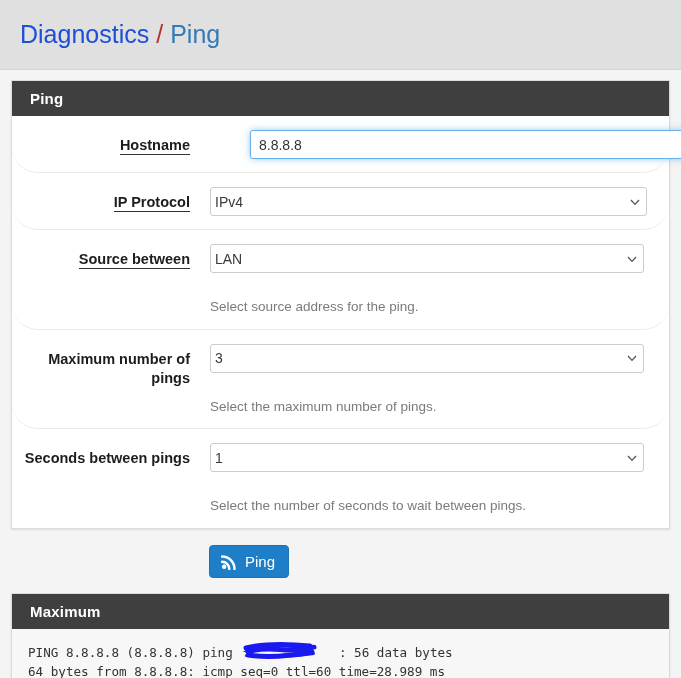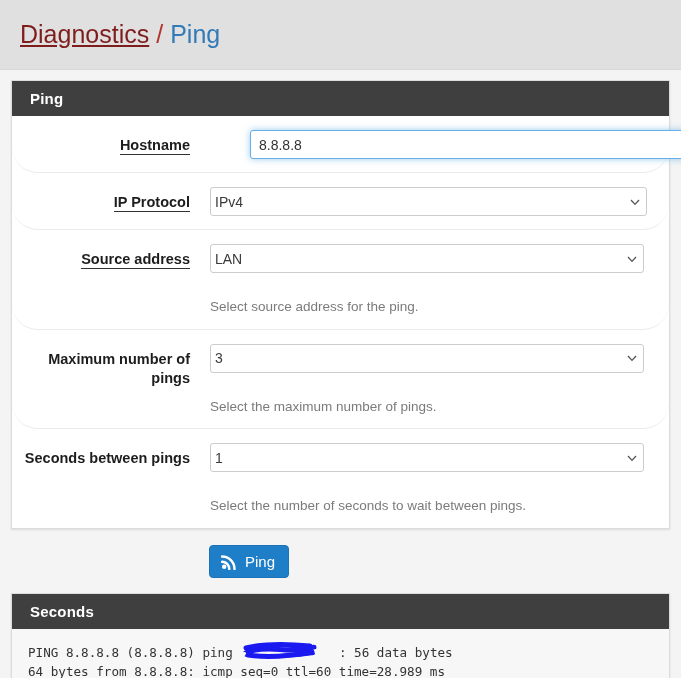--- a/index.html
+++ b/index.html
@@ -22,21 +22,21 @@
     align-items: center;
     padding-left: 20px;
   }
   .breadcrumb {
     font-size: 25px;
     color: #333;
     display: flex;
     align-items: baseline;
     gap: 7px;
   }
-  .bc-root { color: #7f1d1d; text-decoration: underline; }
+  .bc-root { color: #1d4ed8; }
   .bc-sep { color: #b0352c; font-size: 25px; }
   .bc-current { color: #337ab7; }
 
   
   .page {
     padding: 10px 11px 0 11px;
   }
 
   
   .panel {
@@ -217,21 +217,21 @@
             <svg viewBox="0 0 10 7" width="10" height="7">
                 <path d="M1 1 L5 5.4 L9 1" fill="none" stroke="#555" stroke-width="1.3"></path>
               </svg>
           </span>
         </div>
       </div>
     </div>
 
     <div class="form-row">
       <div class="label-col">
-        <span class="underlined">Source address</span>
+        <span class="underlined">Source between</span>
       </div>
       <div class="field-col w-narrow">
         <div class="select-wrap">
           <select class="select-input">
             <option>LAN</option>
           </select>
           <span class="caret">
             <svg viewBox="0 0 10 7" width="10" height="7">
                 <path d="M1 1 L5 5.4 L9 1" fill="none" stroke="#555" stroke-width="1.3"></path>
               </svg>
@@ -287,21 +287,21 @@
           <circle cx="3" cy="13" r="2.1" fill="#fff"></circle>
           <path d="M1 8.2 A6.8 6.8 0 0 1 7.8 15" fill="none" stroke="#fff" stroke-width="2.3" stroke-linecap="round"></path>
           <path d="M1 3.3 A11.7 11.7 0 0 1 12.7 15" fill="none" stroke="#fff" stroke-width="2.3" stroke-linecap="round"></path>
         </svg>
       </span>
       <span>Ping</span>
     </button>
   </div>
 
   <div class="panel">
-    <div class="panel-heading">Seconds</div>
+    <div class="panel-heading">Maximum</div>
     <div class="results-body">
       <pre class="results-pre"><span>PING 8.8.8.8 (8.8.8.8) ping </span><span class="redact-line"><span style="visibility:hidden">xxxxxxxxxxxxx</span><svg class="scribble" viewBox="0 0 80 21">
               <path d="M3 12 Q14 3 30 6 Q48 9 72 5 Q78 4 76 9 Q60 14 40 12 Q20 10 6 15 Q2 17 10 17 Q36 18 66 13 Q78 11 74 15 Q50 19 24 17 Q8 16 5 12 Z" fill="#1a1af0"></path>
               <path d="M6 8 Q30 2 70 6" stroke="#1a1af0" stroke-width="5" fill="none" stroke-linecap="round"></path>
               <path d="M8 15 Q34 19 72 12" stroke="#1a1af0" stroke-width="5" fill="none" stroke-linecap="round"></path>
             </svg></span><span>: 56 data bytes</span>
 <span>64 bytes from 8.8.8.8: icmp_seq=0 ttl=60 time=28.989 ms
 64 bytes from 8.8.8.8: icmp_seq=1 ttl=60 time=28.537 ms
 64 bytes from 8.8.8.8: icmp_seq=2 ttl=60 time=28.582 ms
 

